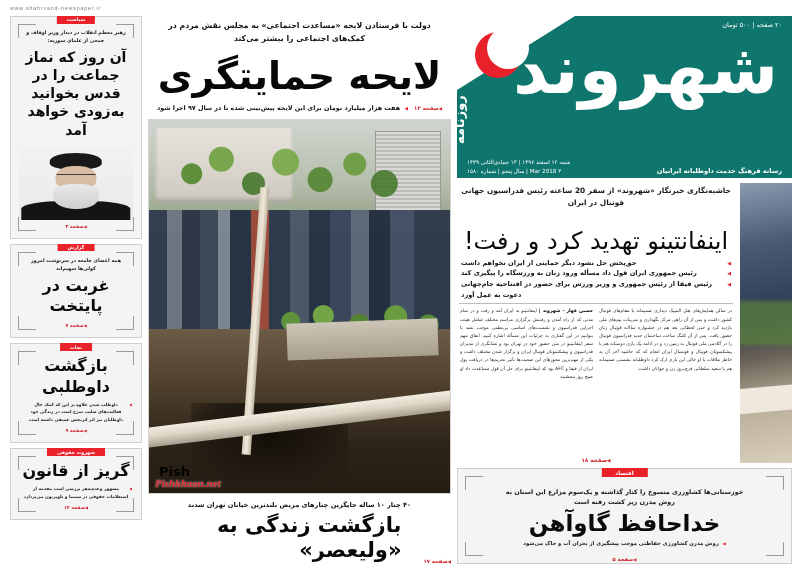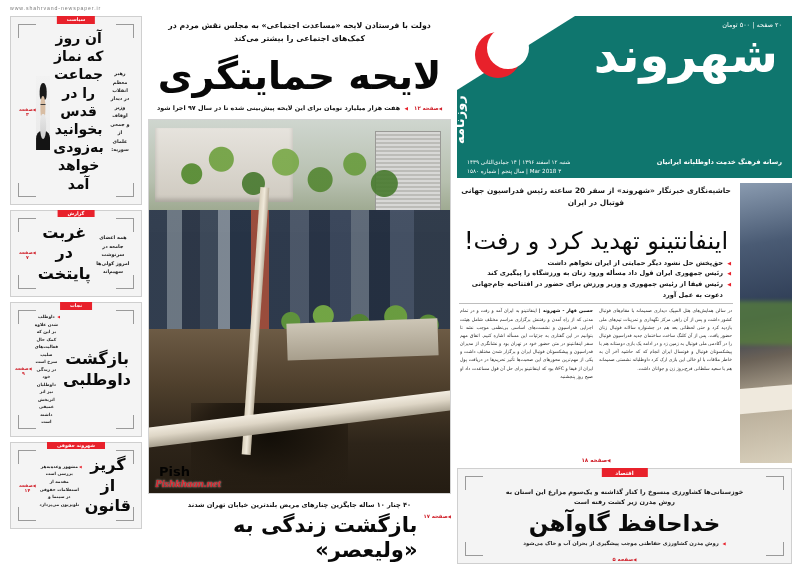--- a/index.html
+++ b/index.html
@@ -88,23 +88,23 @@
     content: "";
     position: absolute;
     top: -5px; left: 12px;
     width: 42px; height: 42px;
     border-radius: 50%;
     background: #ffffff;
   }
   .mh-title {
     position: absolute;
     top: 8px; right: 14px; left: 60px;
-    text-align: right;
+    text-align: left;
     color: #ffffff;
-    font-size: 48px;
+    font-size: 69px;
     line-height: 1.32;
     font-weight: bold;
     font-family: "DejaVu Sans", sans-serif;
     letter-spacing: -2px;
     z-index: 4;
     text-shadow: 0 0 1px rgba(0,0,0,.06);
   }
   .mh-roozname {
     position: absolute;
     bottom: 34px; left: 10px;
@@ -113,20 +113,21 @@
     font-weight: bold;
     transform: rotate(-90deg);
     transform-origin: left bottom;
     z-index: 6;
   }
   .mh-footer {
     position: absolute;
     bottom: 3px; left: 0; right: 0;
     display: flex;
     justify-content: space-between;
+    align-items: flex-end;
     padding: 0 10px;
     color: #ffffff;
     z-index: 6;
   }
   .mh-slogan { font-size: 6.6px; font-weight: bold; letter-spacing:.2px;}
   .mh-dates { font-size: 5.6px; line-height: 1.5; text-align: left; direction: rtl;}
 
   
   .infantino {
     flex: 1;
@@ -159,21 +160,21 @@
     letter-spacing: -1px;
     margin-top: 14px;
   }
   .inf-bullets {
     padding: 0 4px;
     list-style: none;
   }
   .inf-bullets li {
     font-size: 6.6px;
     line-height: 1.62;
-    text-align: right;
+    text-align: left;
     color: #151515;
     position: relative;
     padding-right: 8px;
     font-weight: bold;
   }
   .inf-bullets li::before {
     content: "\25C0";
     color: #e8212b;
     position: absolute;
     right: 0; top: 1px;
@@ -430,22 +431,22 @@
     bottom: 14px; left: 10px;
     font-size: 13px; color: #000000; font-weight: bold;
     z-index: 4; opacity: .9;
   }
 
   .caption-kicker {
     font-size: 6.6px; font-weight: bold; text-align: center; color:#131313;
     padding-top: 3px;
   }
   .caption-row {
-    display: flex; flex-direction: row-reverse; align-items: flex-start;
-    justify-content: center; gap: 6px;
+    display: flex; flex-direction: row-reverse; align-items: flex-end;
+    justify-content: center; gap: 22px;
   }
   .caption-headline {
     font-size: 21px; font-weight: bold; color: #090909;
     line-height: 1.22; letter-spacing: -0.8px;
   }
   .caption-page { font-size: 5.3px; color:#d0202a; font-weight:bold; white-space:nowrap;}
   .caption-page::before { content: "\25C0 "; font-size: 4.2px; }
 
   
   .col-left {
@@ -453,21 +454,21 @@
     display: flex;
     flex-direction: column;
     gap: 5px;
   }
   .sb-item {
     border: 1px solid #cfcfcf;
     background: #f4f4f4;
     position: relative;
     padding: 9px 8px 9px 8px;
     display: flex;
-    flex-direction: row;
+    flex-direction: column;
     align-items: center;
   }
   .sb-item .tag { font-size: 4.8px; padding: 1.3px 10px; }
   .sb-kicker {
     font-size: 4.9px; line-height: 1.72; text-align: center;
     font-weight: bold; color: #1a1a1a; padding: 2px 3px 0 3px;
   }
   .sb-headline {
     font-size: 14px; font-weight: bold; color: #0a0a0a;
     line-height: 1.3; text-align: center; padding: 3px 2px 2px 2px;

